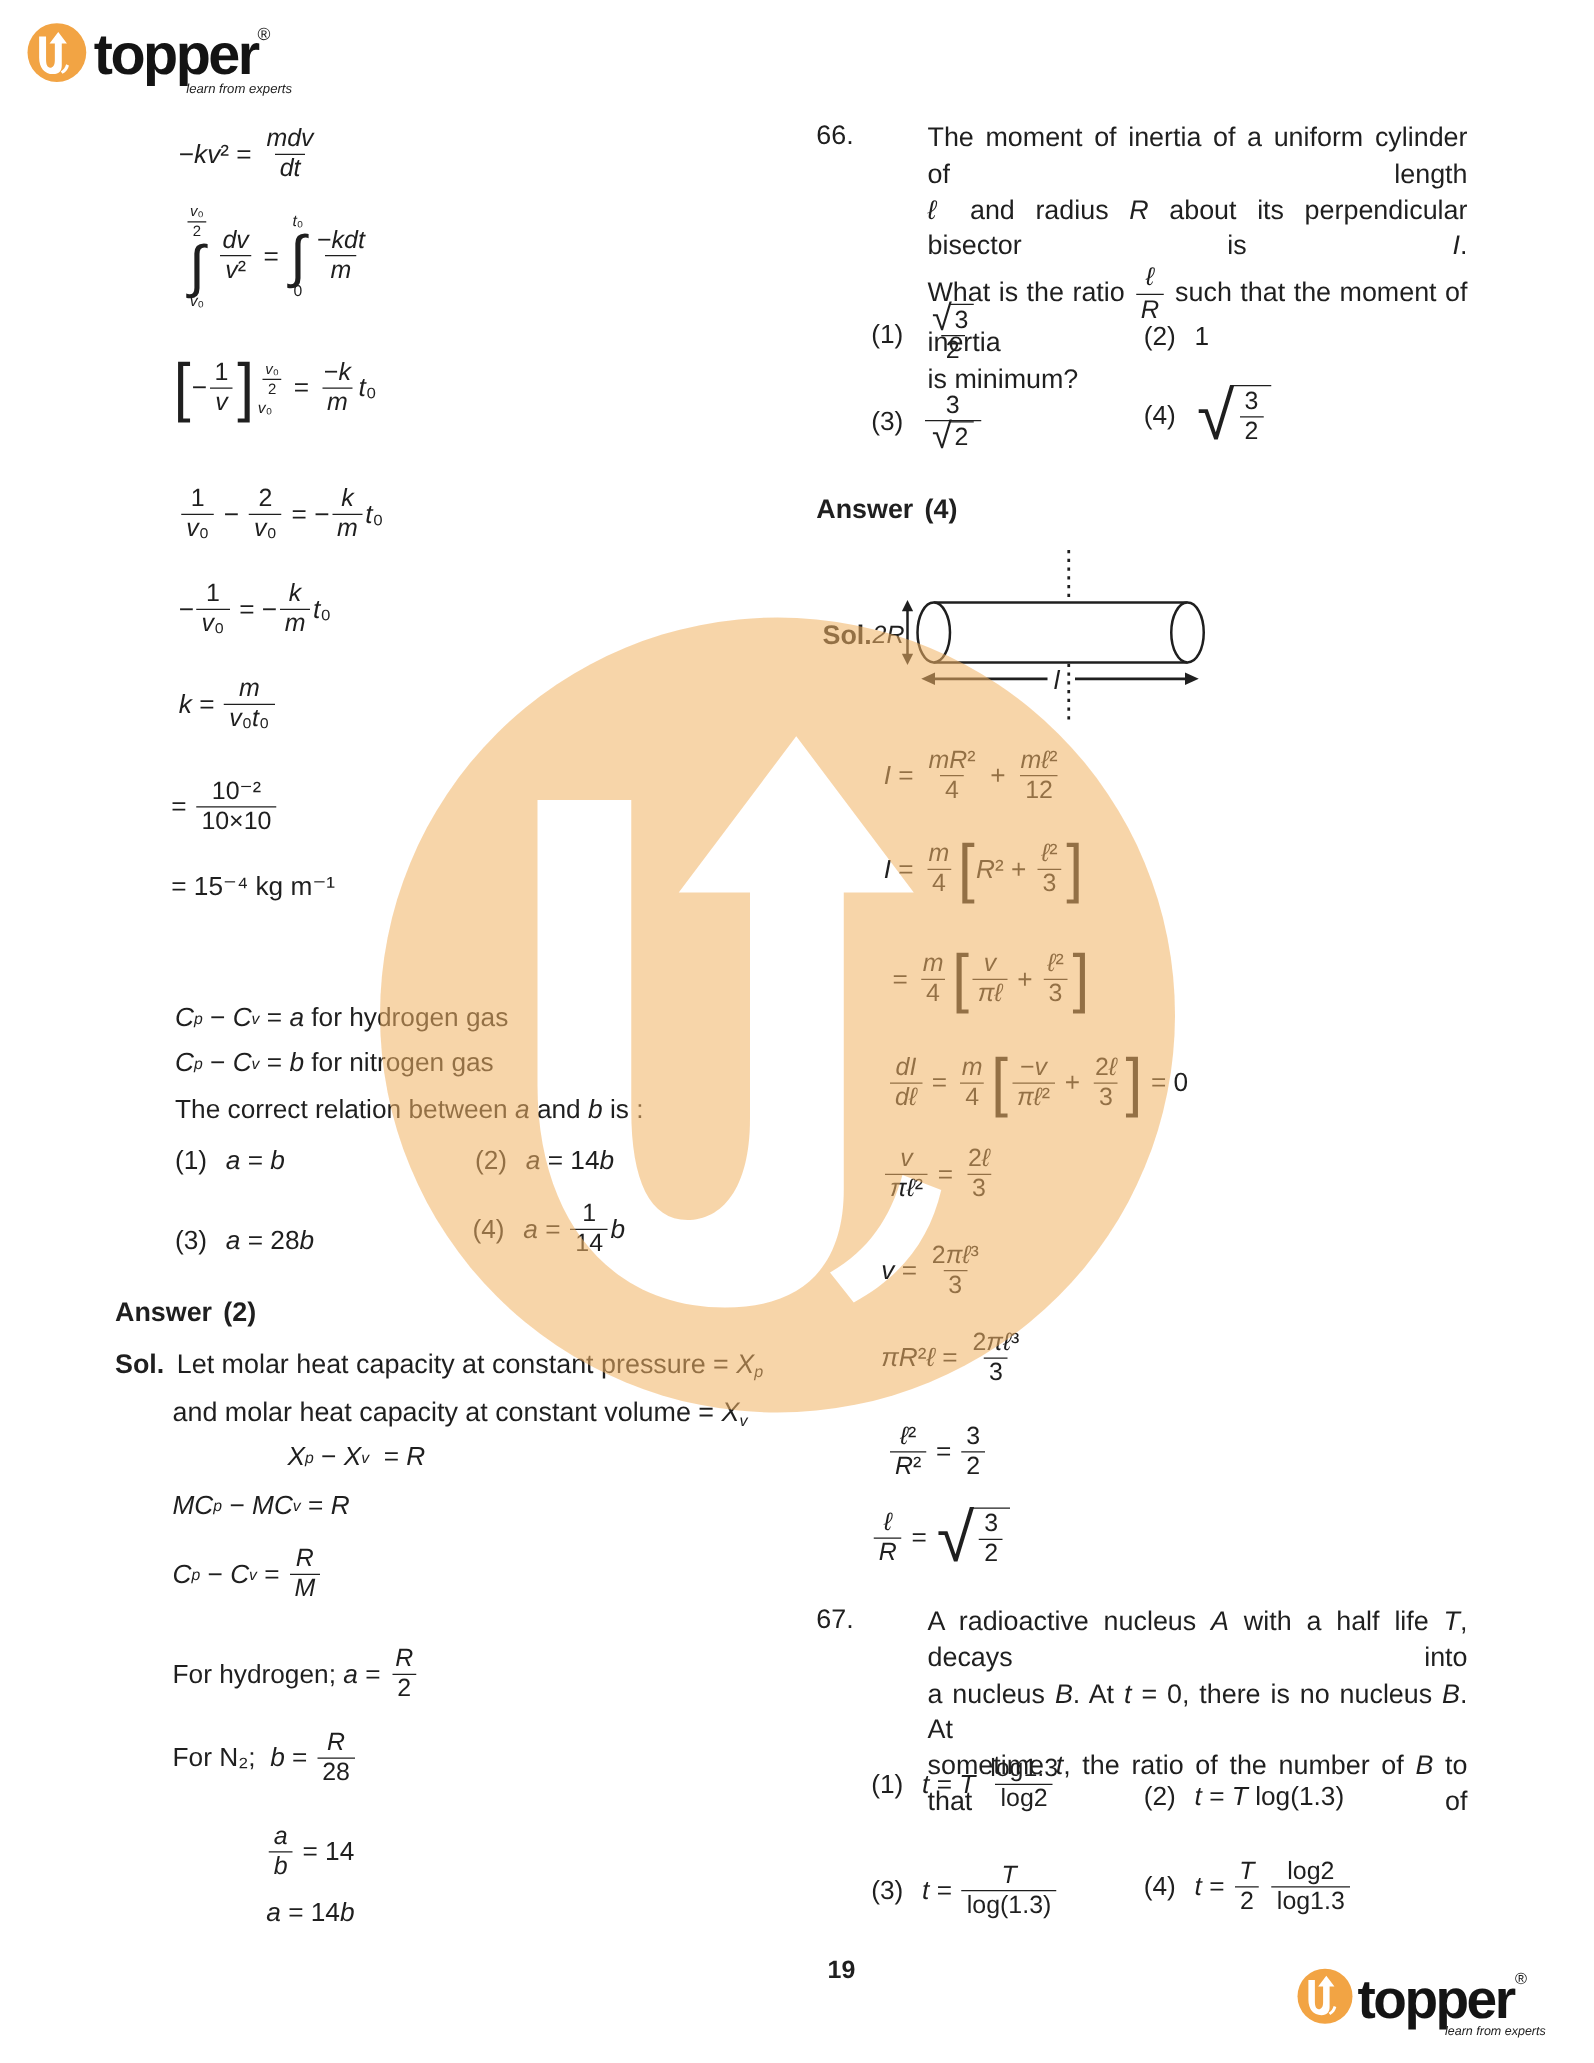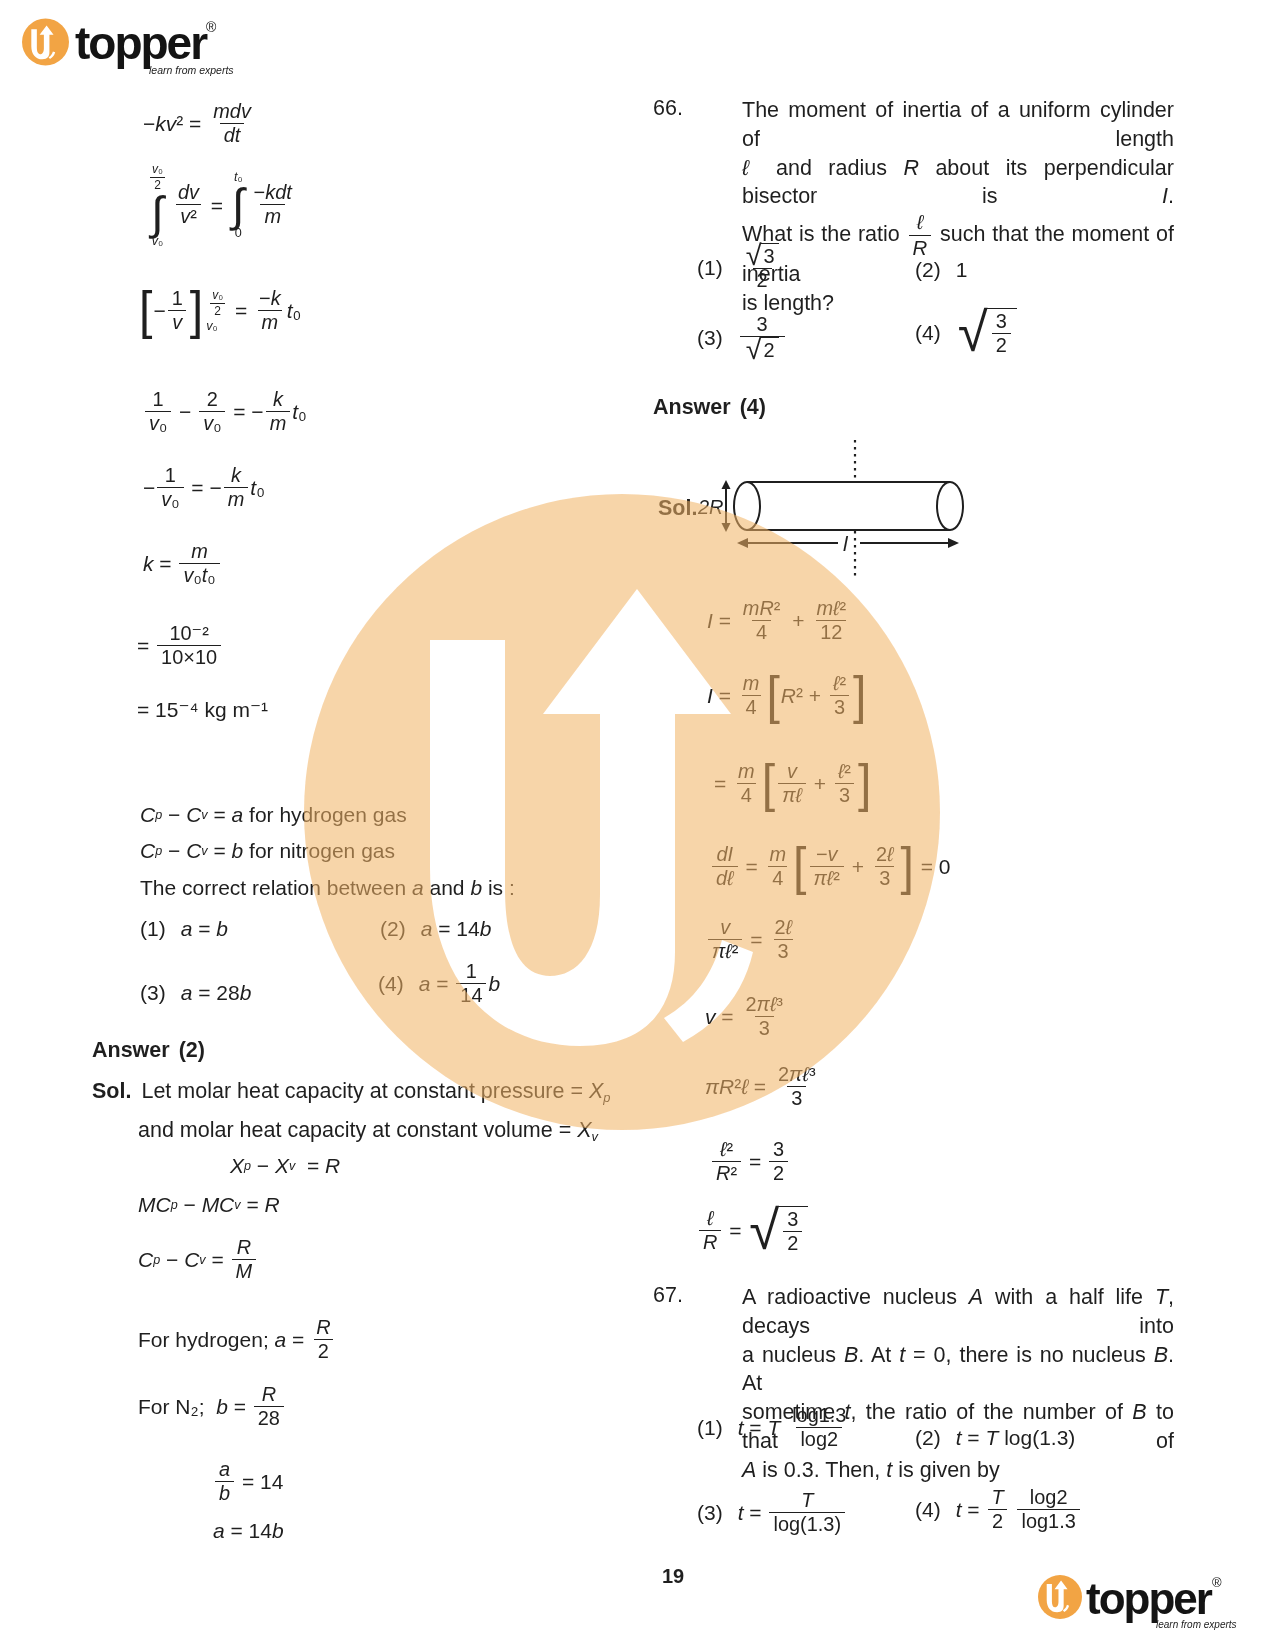--- a/index.html
+++ b/index.html
@@ -108,21 +108,21 @@
       <div class="tline just"><span class="rm">The moment of inertia of a uniform cylinder of length</span></div>
       <div class="tline just"><span class="it">ℓ</span><span class="rm"> </span><span class="rm">and radius </span><span class="it">R</span><span class="rm"> about its perpendicular bisector is </span><span class="it">I</span><span class="rm">.</span></div>
       <div class="tline just"><span class="rm">What is the ratio </span><span class="fr">
             <span class="nu">
               <span class="it">ℓ</span>
             </span>
             <span class="de">
               <span class="it">R</span>
             </span>
           </span><span class="rm"> such that the moment of inertia</span></div>
-      <div class="tline"><span class="rm">is length?</span></div>
+      <div class="tline"><span class="rm">is minimum?</span></div>
     </div>
   </div>
 
   <div class="abs opt" style="left:697px;top:243px;">
     <span>(1)</span><span class="eqline"><span class="fr"><span class="nu"><span class="sq"><span class="rad">√</span><span class="sqin"><span class="rm">3</span></span></span></span><span class="de"><span class="rm">2</span></span></span></span>
   </div>
   <div class="abs opt" style="left:915px;top:258px;">
     <span>(2)</span><span><span class="rm">1</span></span>
   </div>
   <div class="abs opt" style="left:697px;top:313px;">
@@ -166,21 +166,20 @@
   <div class="abs eqline" style="left:705px;top:1063px;"><span class="it">πR</span><span class="rm">²</span><span class="it">ℓ</span><span class="rm"> = </span><span class="fr"><span class="nu"><span class="rm">2</span><span class="it">πℓ</span><span class="rm">³</span></span><span class="de"><span class="rm">3</span></span></span></div>
   <div class="abs eqline" style="left:710px;top:1138px;"><span class="fr"><span class="nu"><span class="it">ℓ</span><span class="rm">²</span></span><span class="de"><span class="it">R</span><span class="rm">²</span></span></span><span class="rm"> = </span><span class="fr"><span class="nu"><span class="rm">3</span></span><span class="de"><span class="rm">2</span></span></span></div>
   <div class="abs eqline" style="left:697px;top:1206px;"><span class="fr"><span class="nu"><span class="it">ℓ</span></span><span class="de"><span class="it">R</span></span></span><span class="rm"> = </span><span class="sq big"><span class="rad">√</span><span class="sqin"><span class="fr"><span class="nu"><span class="rm">3</span></span><span class="de"><span class="rm">2</span></span></span></span></span></div>
 
   <div class="abs qblock" style="left:653px;top:1283px;">
     <div class="qnum">67.</div>
     <div class="qlines-r">
       <div class="tline just"><span class="rm">A radioactive nucleus </span><span class="it">A</span><span class="rm"> with a half life </span><span class="it">T</span><span class="rm">, decays into</span></div>
       <div class="tline just"><span class="rm">a nucleus </span><span class="it">B</span><span class="rm">. At </span><span class="it">t</span><span class="rm"> = 0, there is no nucleus </span><span class="it">B</span><span class="rm">. At</span></div>
       <div class="tline just"><span class="rm">sometime </span><span class="it">t</span><span class="rm">, the ratio of the number of </span><span class="it">B</span><span class="rm"> to that of</span></div>
-      <div class="tline"><span class="it">A</span><span class="rm"> is 0.3. Then, </span><span class="it">t</span><span class="rm"> is given by</span></div>
     </div>
   </div>
 
   <div class="abs opt" style="left:697px;top:1404px;">
     <span>(1)</span><span class="eqline"><span class="it">t</span><span class="rm"> = </span><span class="it">T</span><span class="rm"> </span><span class="fr"><span class="nu"><span class="rm">log1.3</span></span><span class="de"><span class="rm">log2</span></span></span></span>
   </div>
   <div class="abs opt" style="left:915px;top:1426px;">
     <span>(2)</span><span><span class="it">t</span><span class="rm"> = </span><span class="it">T</span><span class="rm"> </span><span class="rm">log(1.3)</span></span>
   </div>
   <div class="abs opt" style="left:697px;top:1489px;">

